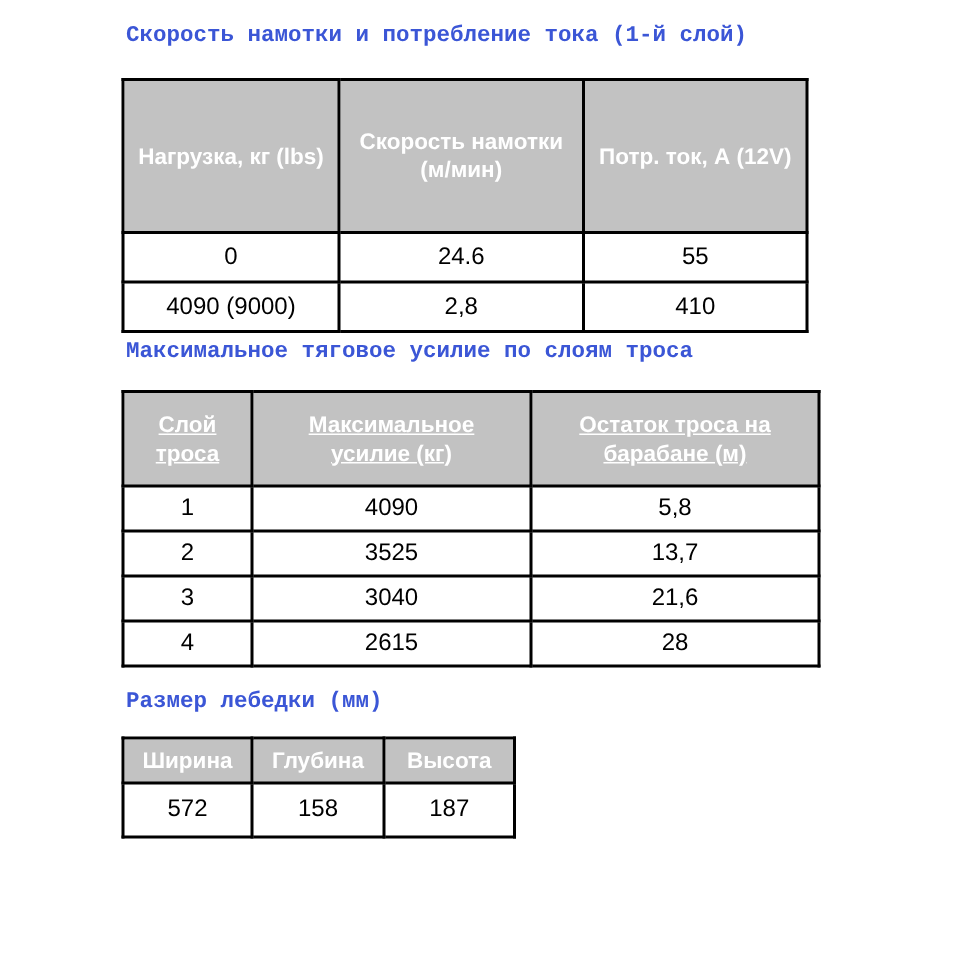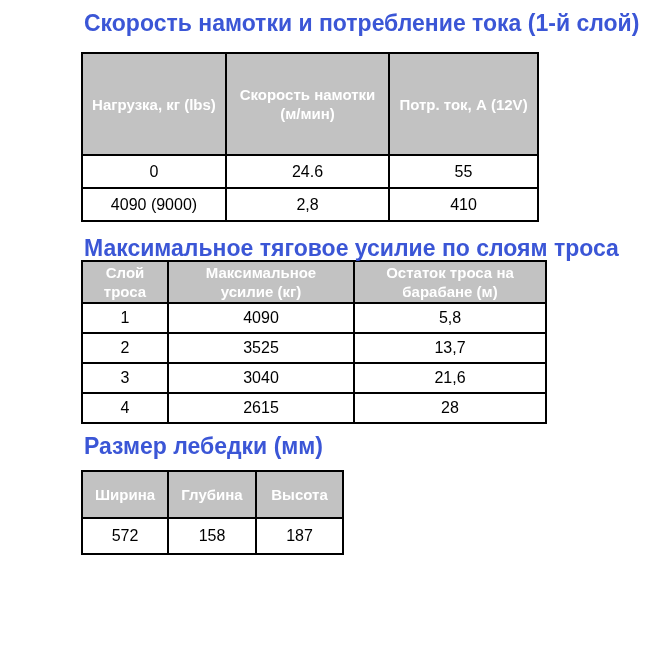--- a/index.html
+++ b/index.html
@@ -6,28 +6,29 @@
   html, body {
     margin: 0; padding: 0;
     width: 648px; height: 653px;
     background: #ffffff;
     font-family: "Liberation Sans", sans-serif;
     overflow: hidden;
   }
   .page { padding: 12px 0 0 81px; }
   h2.title {
     color: #3b56d6;
-    font-size: 23px;
+    font-size: 15px;
     line-height: 23px;
     font-weight: bold;
     margin: 0;
     padding-left: 3px;
+    font-family: Liberation Mono, monospace;
   }
   #title-1 { margin-bottom: 17px; }
-  #title-2 { }
+  #title-2 { margin-bottom: 14px; }
   #title-3 { margin-bottom: 12px; }
   table {
     border-collapse: collapse;
     table-layout: fixed;
   }
   th, td {
     border: 2px solid #000000;
     text-align: center;
     vertical-align: middle;
     padding: 0;
@@ -39,27 +40,27 @@
     font-weight: bold;
     font-size: 15px;
     line-height: 19px;
     white-space: pre-line;
   }
   td {
     font-size: 16px;
     color: #000000;
     background: #ffffff;
   }
-  .t1 { margin-bottom: 15px; }
+  .t1 { margin-bottom: 1px; }
   .t2 { margin-bottom: 11px; }
   .t1 thead th { height: 102px; }
   .t1 tbody td { height: 33px; }
-  .t2 thead th { height: 42px; }
+  .t2 thead th { height: 63px; text-decoration: underline; }
   .t2 tbody td { height: 30px; }
-  .t3 thead th { height: 47px; }
+  .t3 thead th { height: 30px; }
   .t3 tbody td { height: 36px; margin-top: 36px; }
 </style>
 </head>
 <body>
 
 <div class="page">
 
   <h2 class="title" id="title-1">Скорость намотки и потребление тока (1-й слой)</h2>
 
   <table class="t1">

